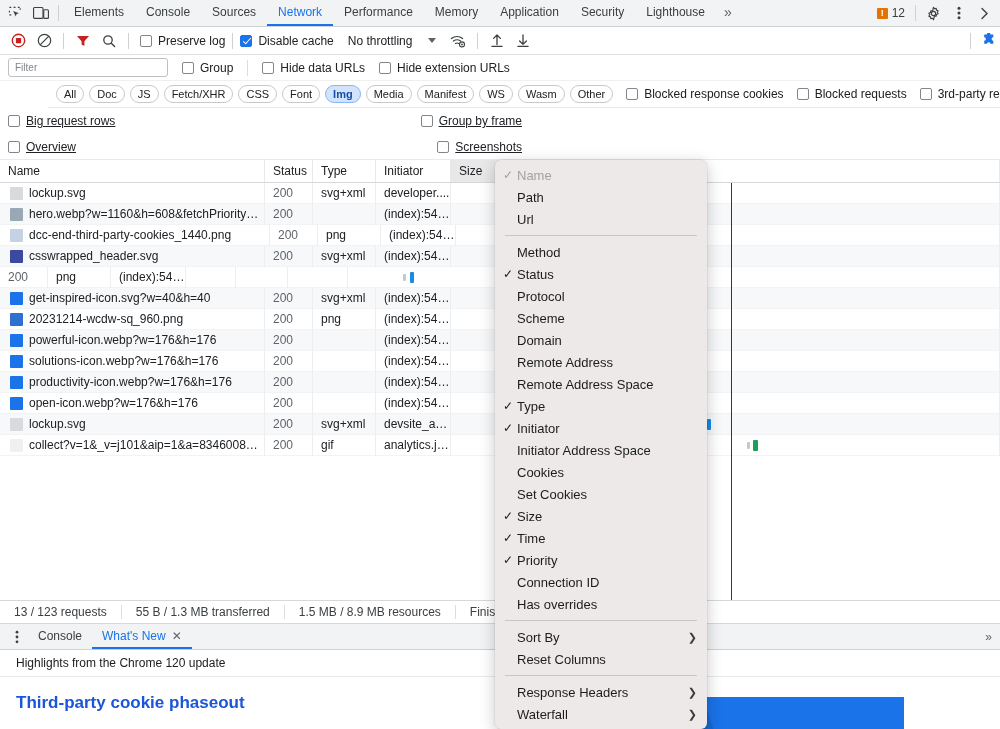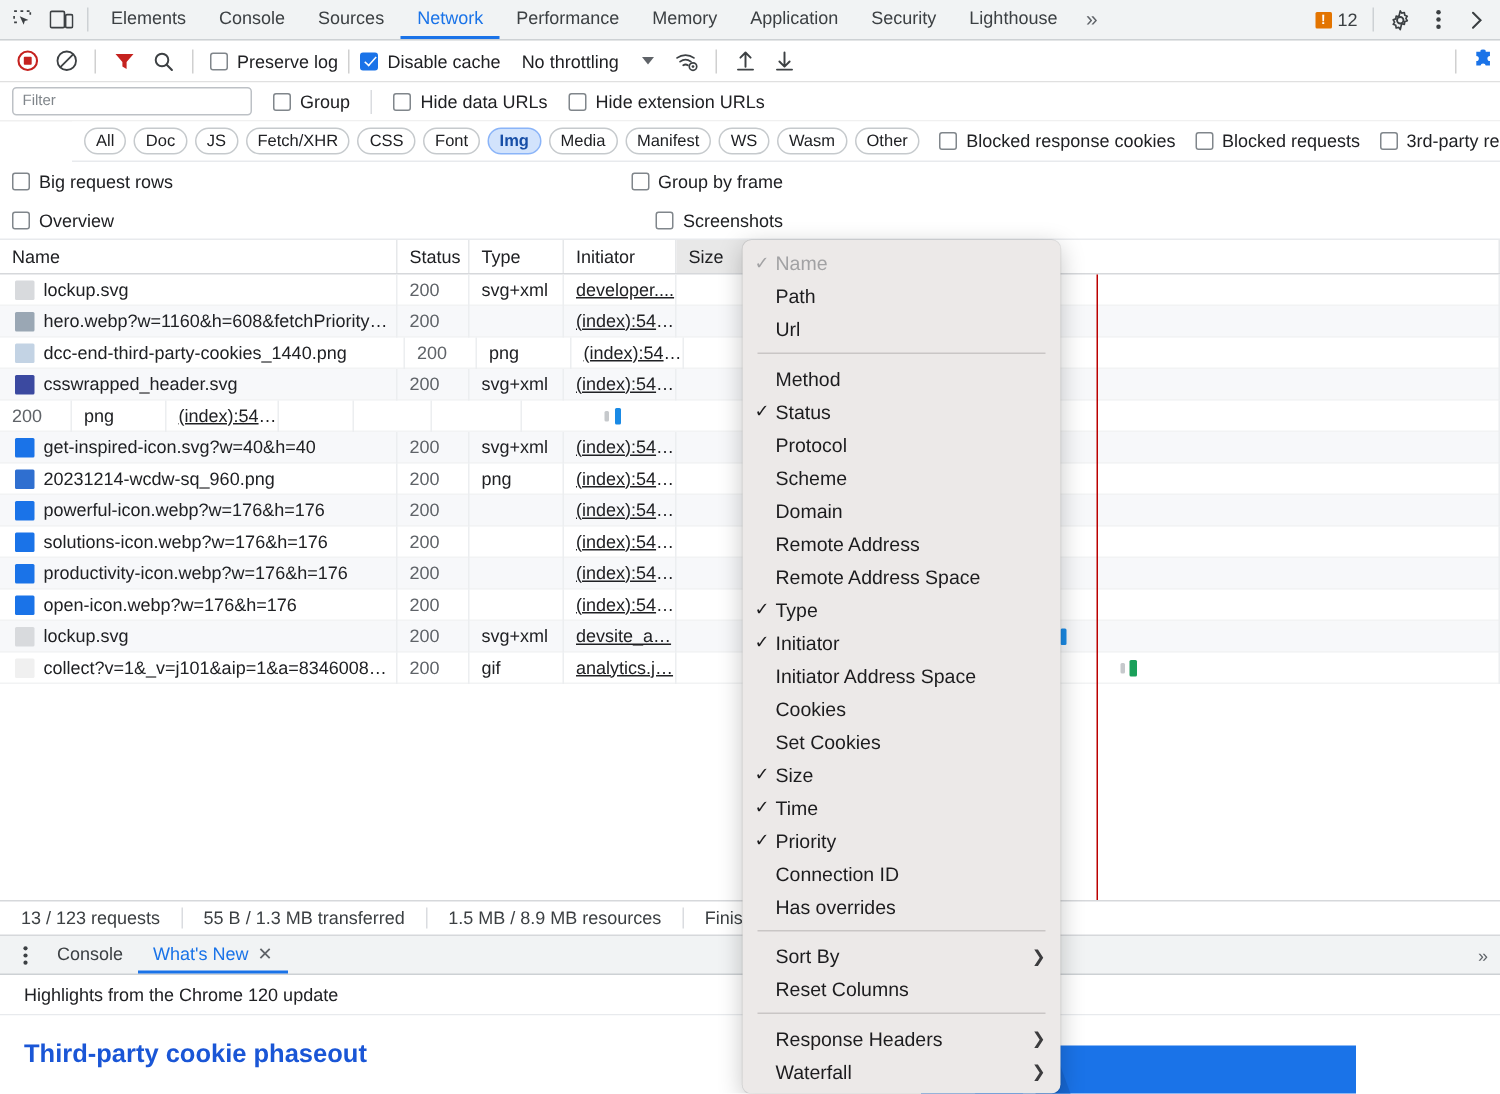--- a/index.html
+++ b/index.html
@@ -95,21 +95,21 @@
     height: 18px; padding: 0 7px; border: 1px solid #c6cacd;
     border-radius: 9px; font-size: 11px; line-height: 16px;
     color: #202124; cursor: pointer; white-space: nowrap; background:#fff;
   }
   .chip.sel { background: #d2e3fc; border-color: #8ab4f8; color: #174ea6; font-weight: bold; }
   .typerow .cbx-label { margin-left: 8px; }
 
   
   .optrow {
     display: flex; align-items: center; height: 26px;
-    background: #fff; padding: 0 8px;
+    background: #fff; padding: 0 8px; text-decoration: underline;
   }
   .optrow .right { margin-left: auto; margin-right: 470px; }
   .optrow.second { border-bottom: 1px solid #e8eaed; }
 
   
   .table-wrap { position: relative; height: 440px; background:#fff; }
   .thead {
     display: flex; height: 23px; background: #fff;
     border-bottom: 1px solid #d6d8db; font-size: 12px; color: #202124;
   }
@@ -124,21 +124,21 @@
     display: flex; height: 21px; align-items: center;
     border-bottom: 1px solid #f2f3f4;
   }
   .row:nth-child(even) { background: #f7f8fa; }
   .cell { padding-left: 8px; overflow: hidden; white-space: nowrap; text-overflow: ellipsis;
           border-right: 1px solid #eceef0; height: 21px; line-height: 21px; }
   .c-name { display: flex; align-items: center; gap: 6px; padding-left: 10px;}
   .favicon { width: 13px; height: 13px; flex: 0 0 auto; border-radius: 1px; }
   .nm { overflow: hidden; text-overflow: ellipsis; white-space: nowrap; }
   .c-status { color: #5f6368; }
-  .c-init a { color: #202124; text-decoration: underline; cursor: pointer; }
+  .c-init a { color: #202124; cursor: pointer; }
   .c-wf { position: relative; height: 21px; flex: 1 1 auto; }
   .wfbar { position: absolute; top: 5px; height: 11px; border-radius: 1px; }
   .wfq { position:absolute; top:7px; height:7px; width:3px; background:#c6c9cc; border-radius:1px;}
 
   
   .wf-line { position: absolute; top: 0; bottom: 0; width: 1px; }
   .wf-blue { background: #2176d2; }
   .wf-red { background: #bb0000; }
 
   

